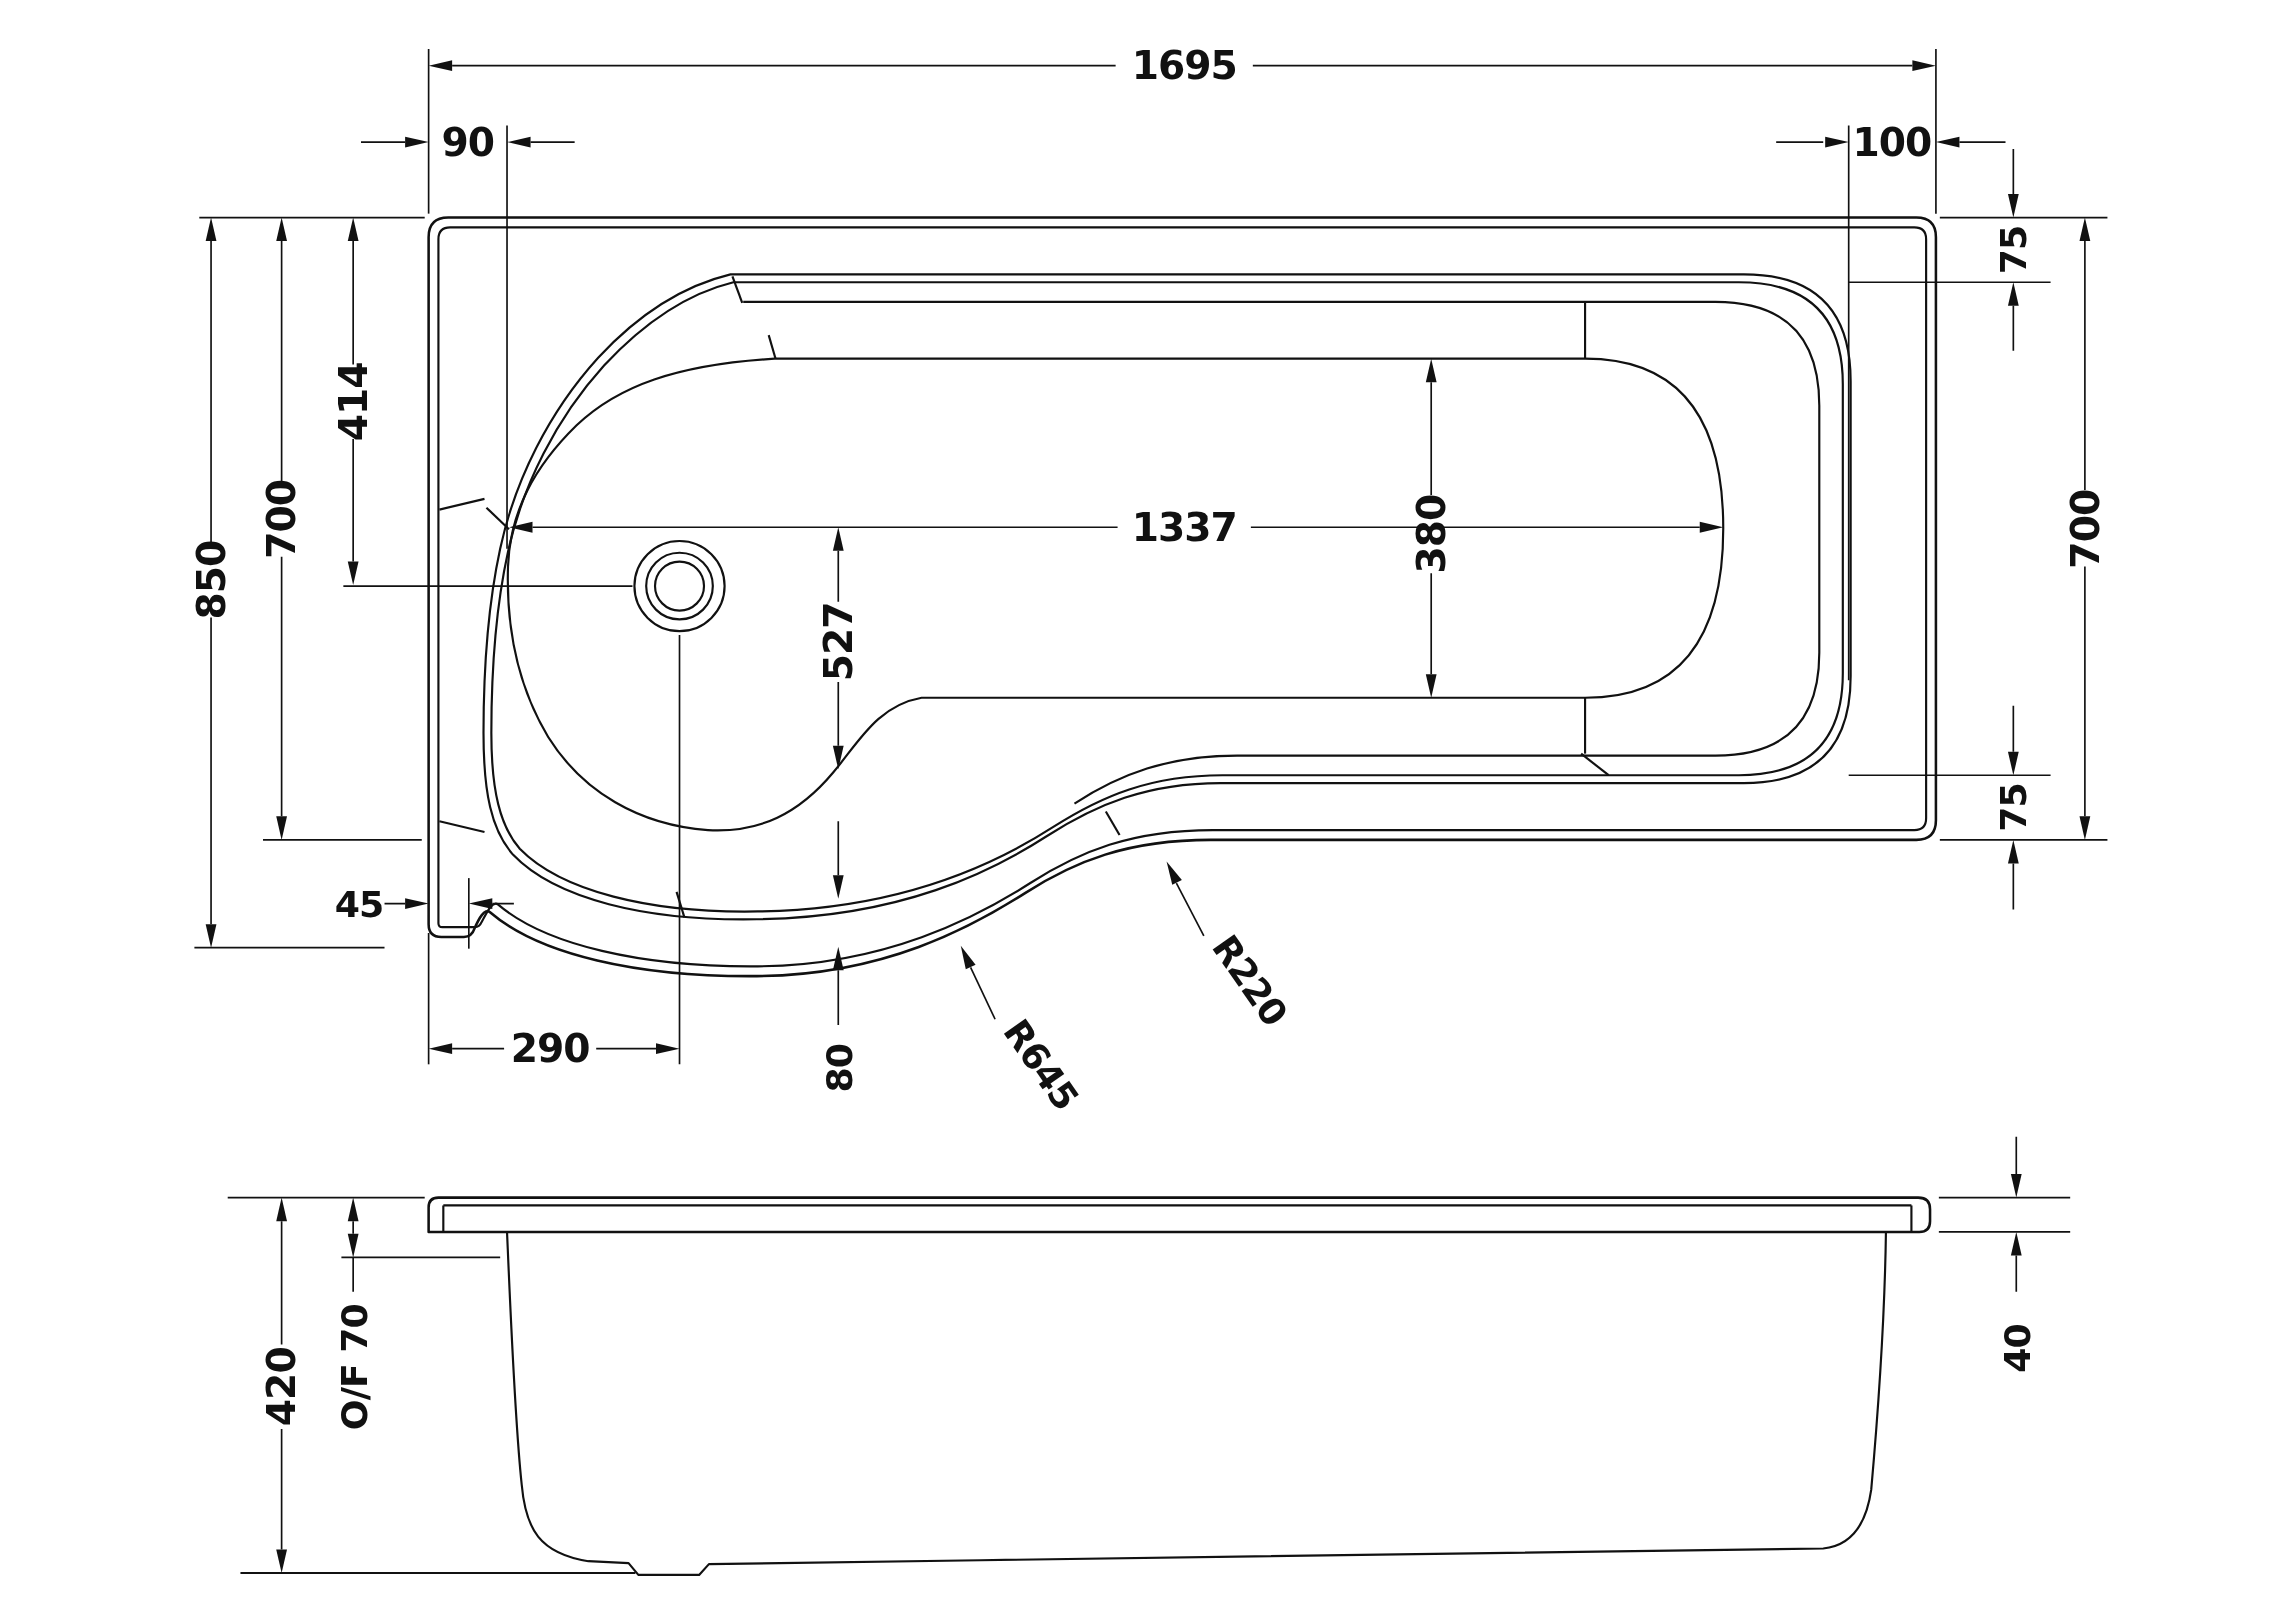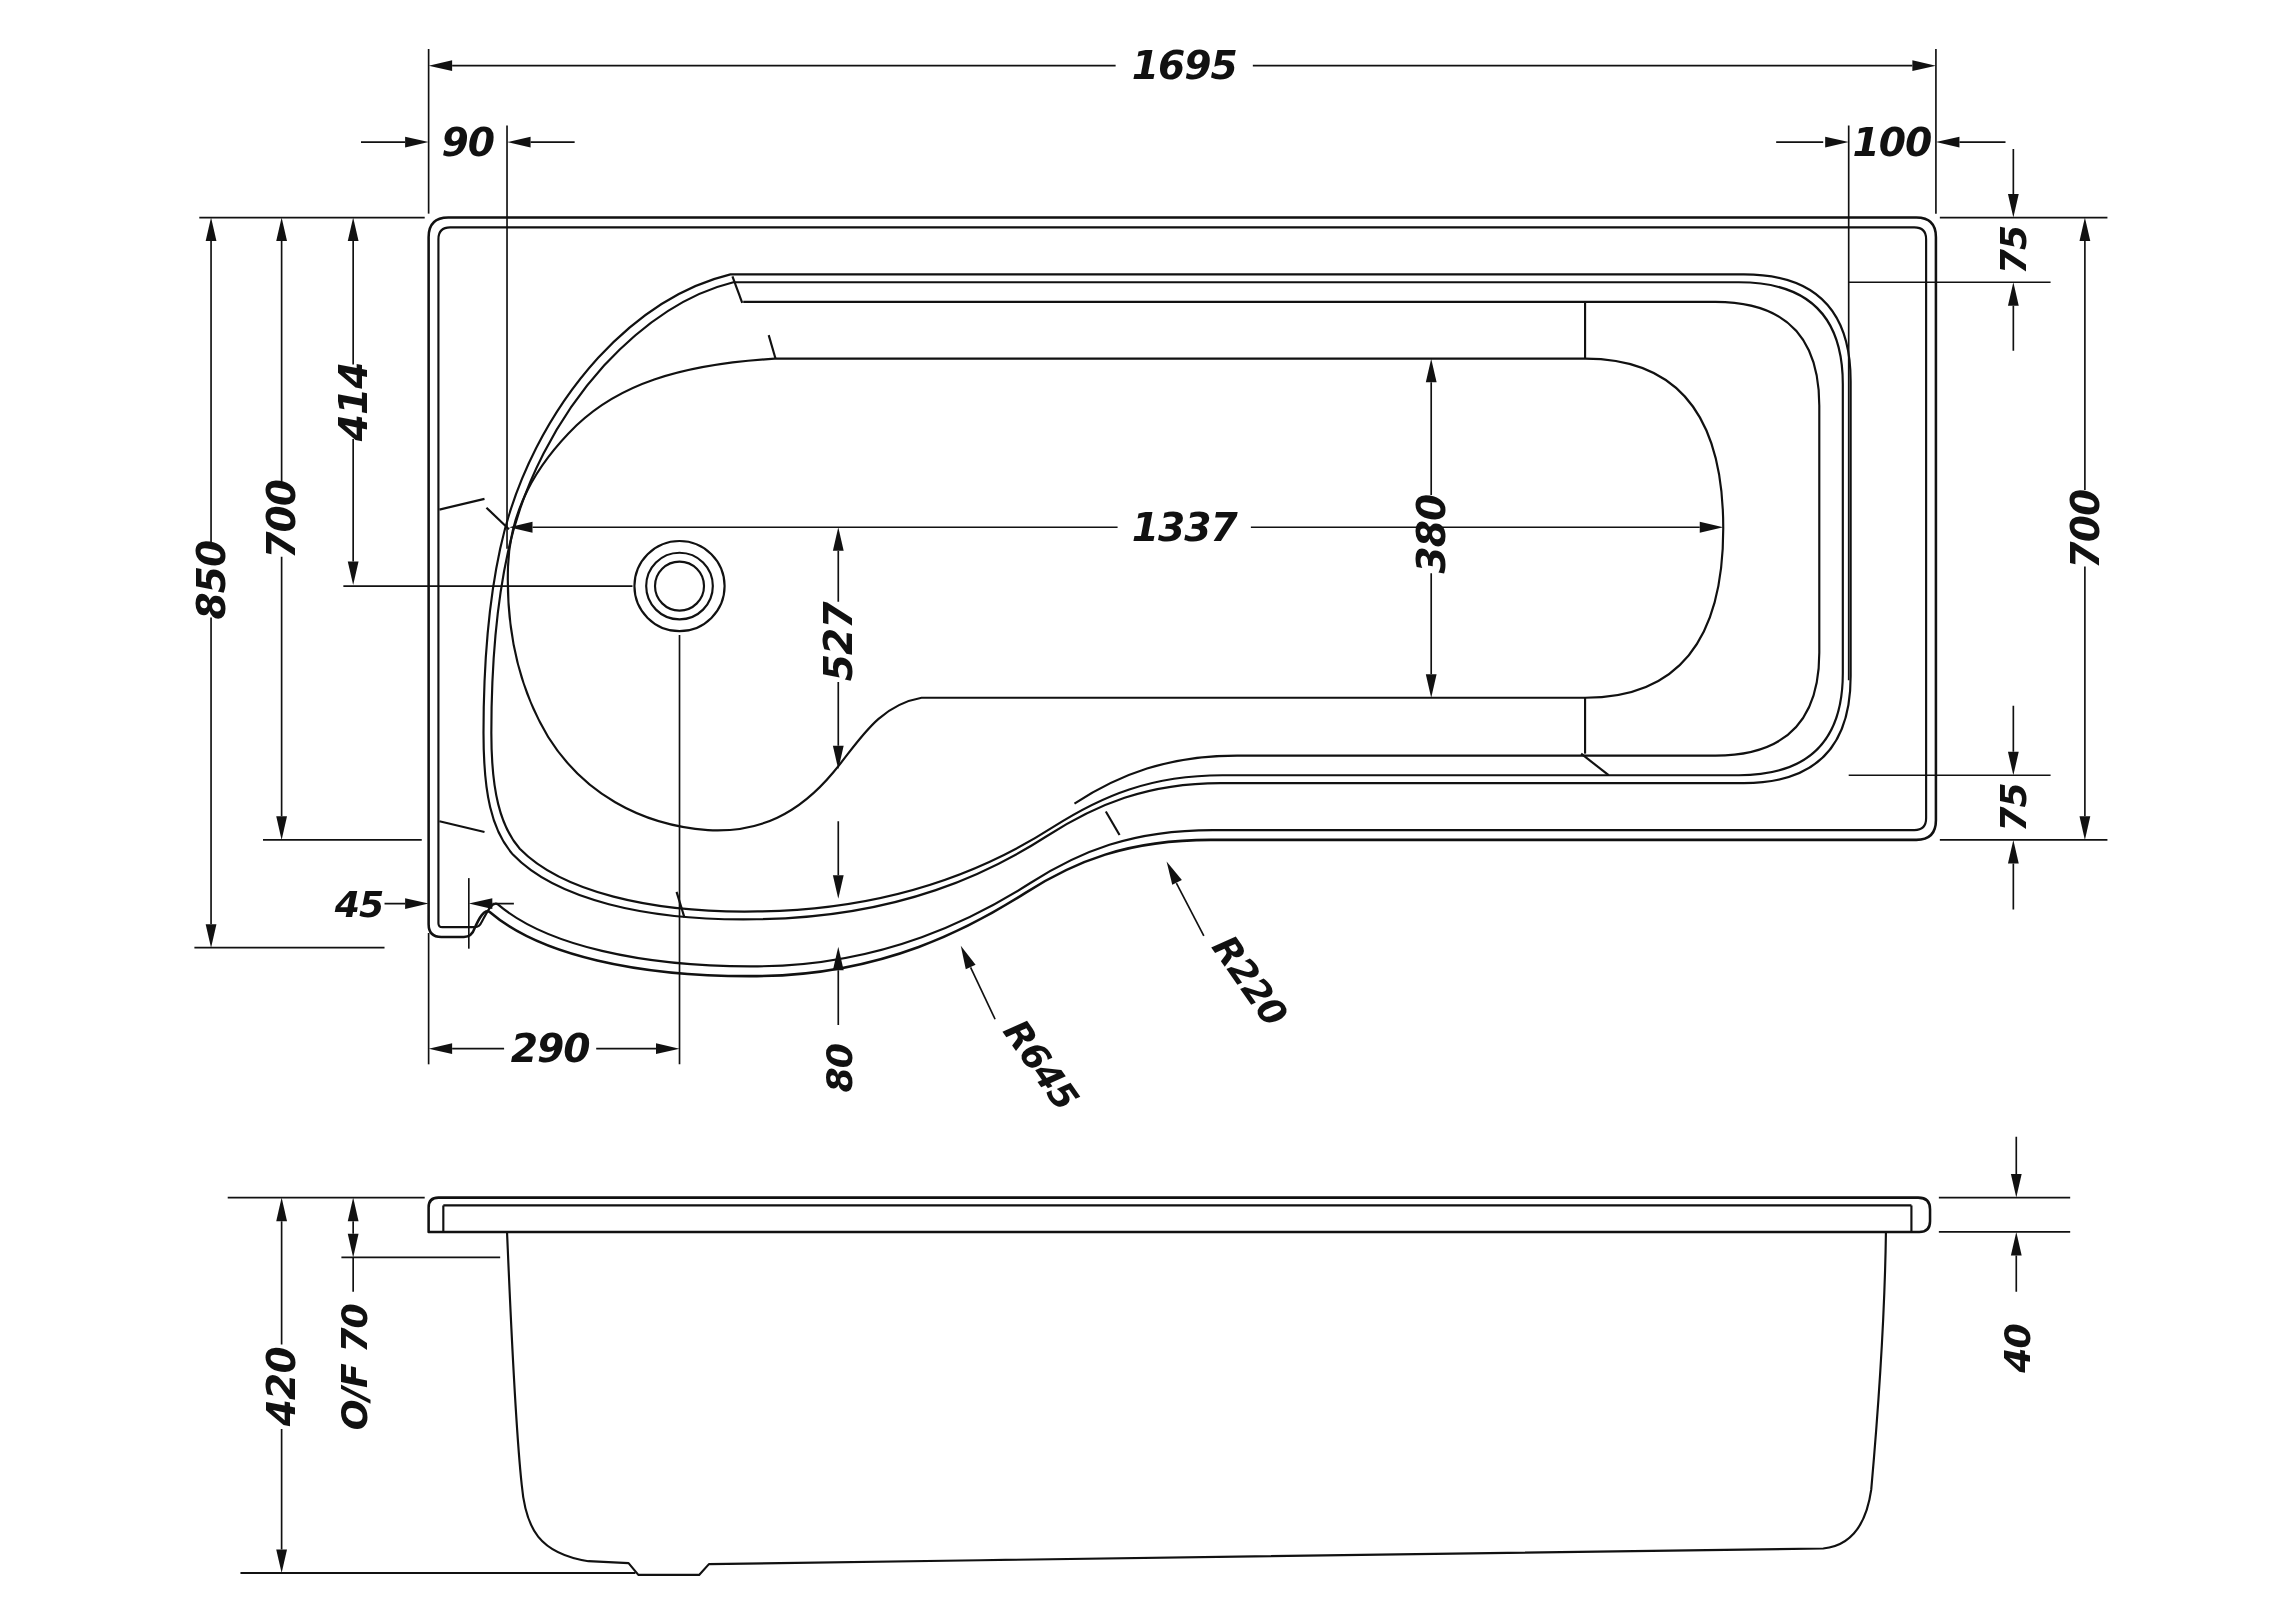--- a/index.html
+++ b/index.html
@@ -1,16 +1,16 @@
 <!DOCTYPE html>
 <html><head>
 <meta charset="utf-8">
 <style>
   html,body{margin:0;padding:0;background:#ffffff;}
-  .stage{position:relative;width:2293px;height:1620px;background:#ffffff;overflow:hidden;font-style:italic;}
+  .stage{position:relative;width:2293px;height:1620px;background:#ffffff;overflow:hidden;}
   svg{position:absolute;left:0;top:0;}
   .geo{fill:none;stroke:#111;stroke-width:2.6;stroke-linejoin:round;}
   .geo2{fill:none;stroke:#111;stroke-width:2.2;stroke-linejoin:round;}
   .dim{fill:none;stroke:#111;stroke-width:1.7;}
   .arr{fill:#111;stroke:none;}
   text{font-family:"DejaVu Sans","Liberation Sans",sans-serif;font-weight:bold;font-size:40px;fill:#111;letter-spacing:-1px;}
   text.sm{font-size:37px;}
 </style>
 </head>
 <body>

